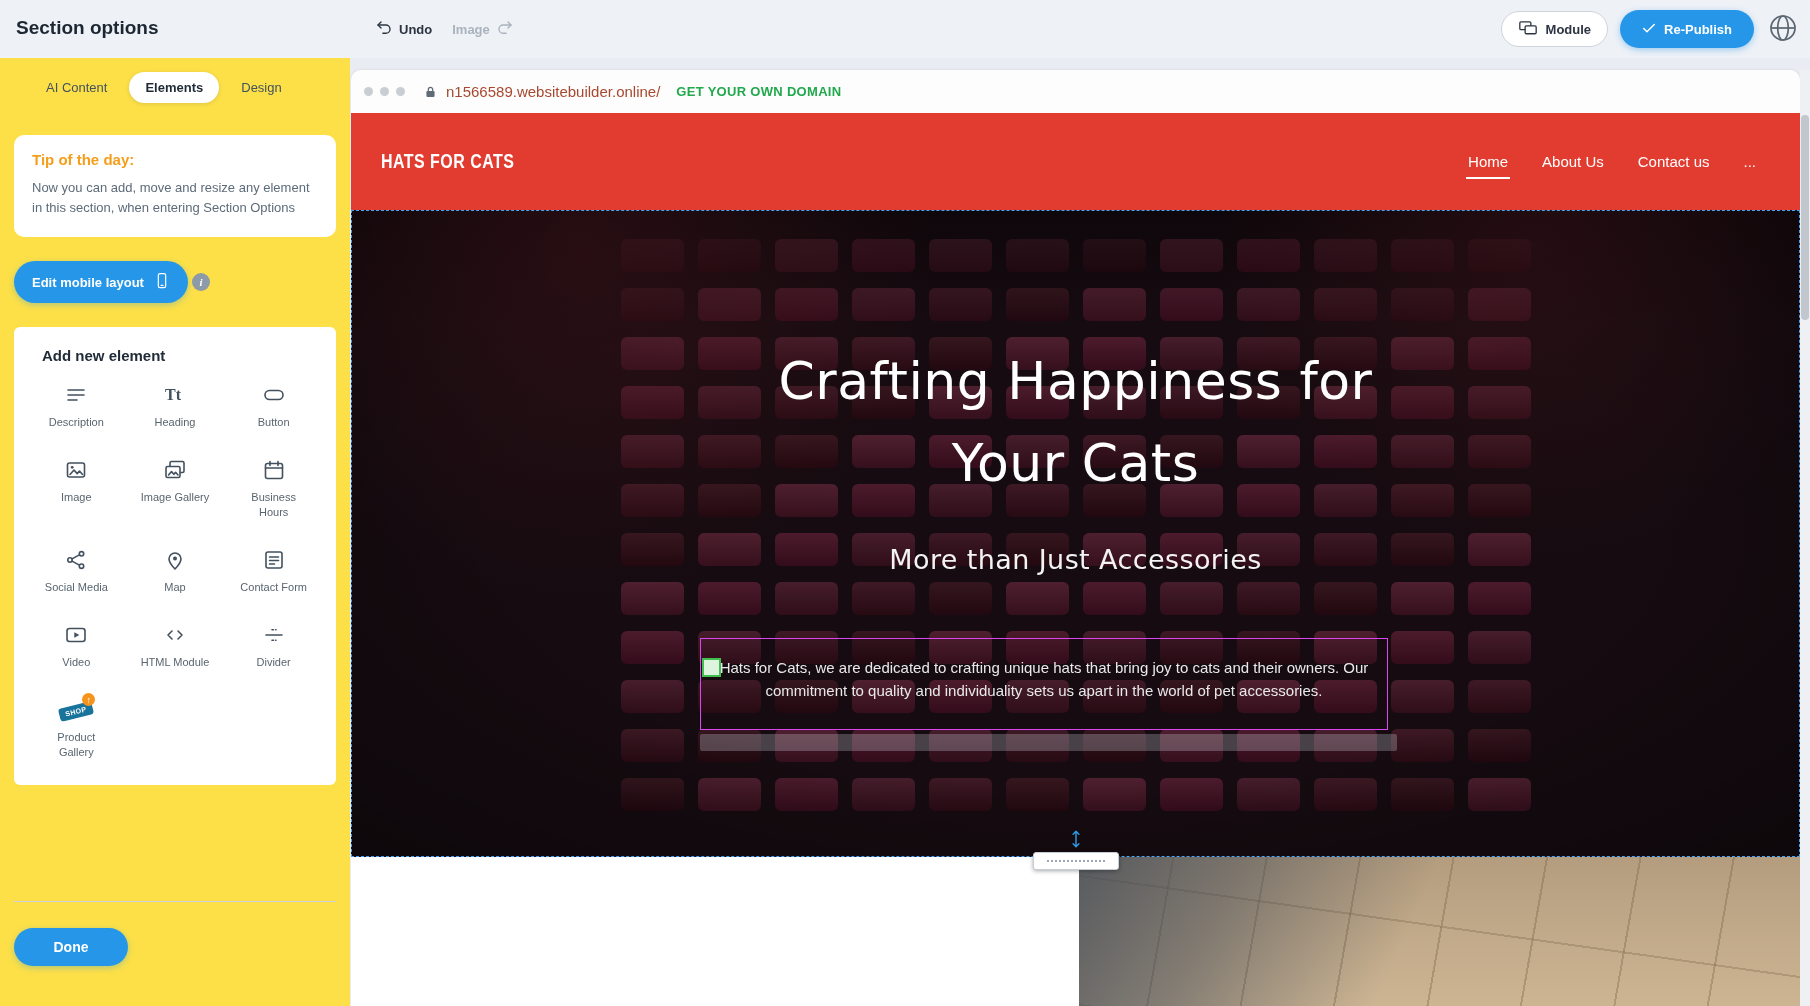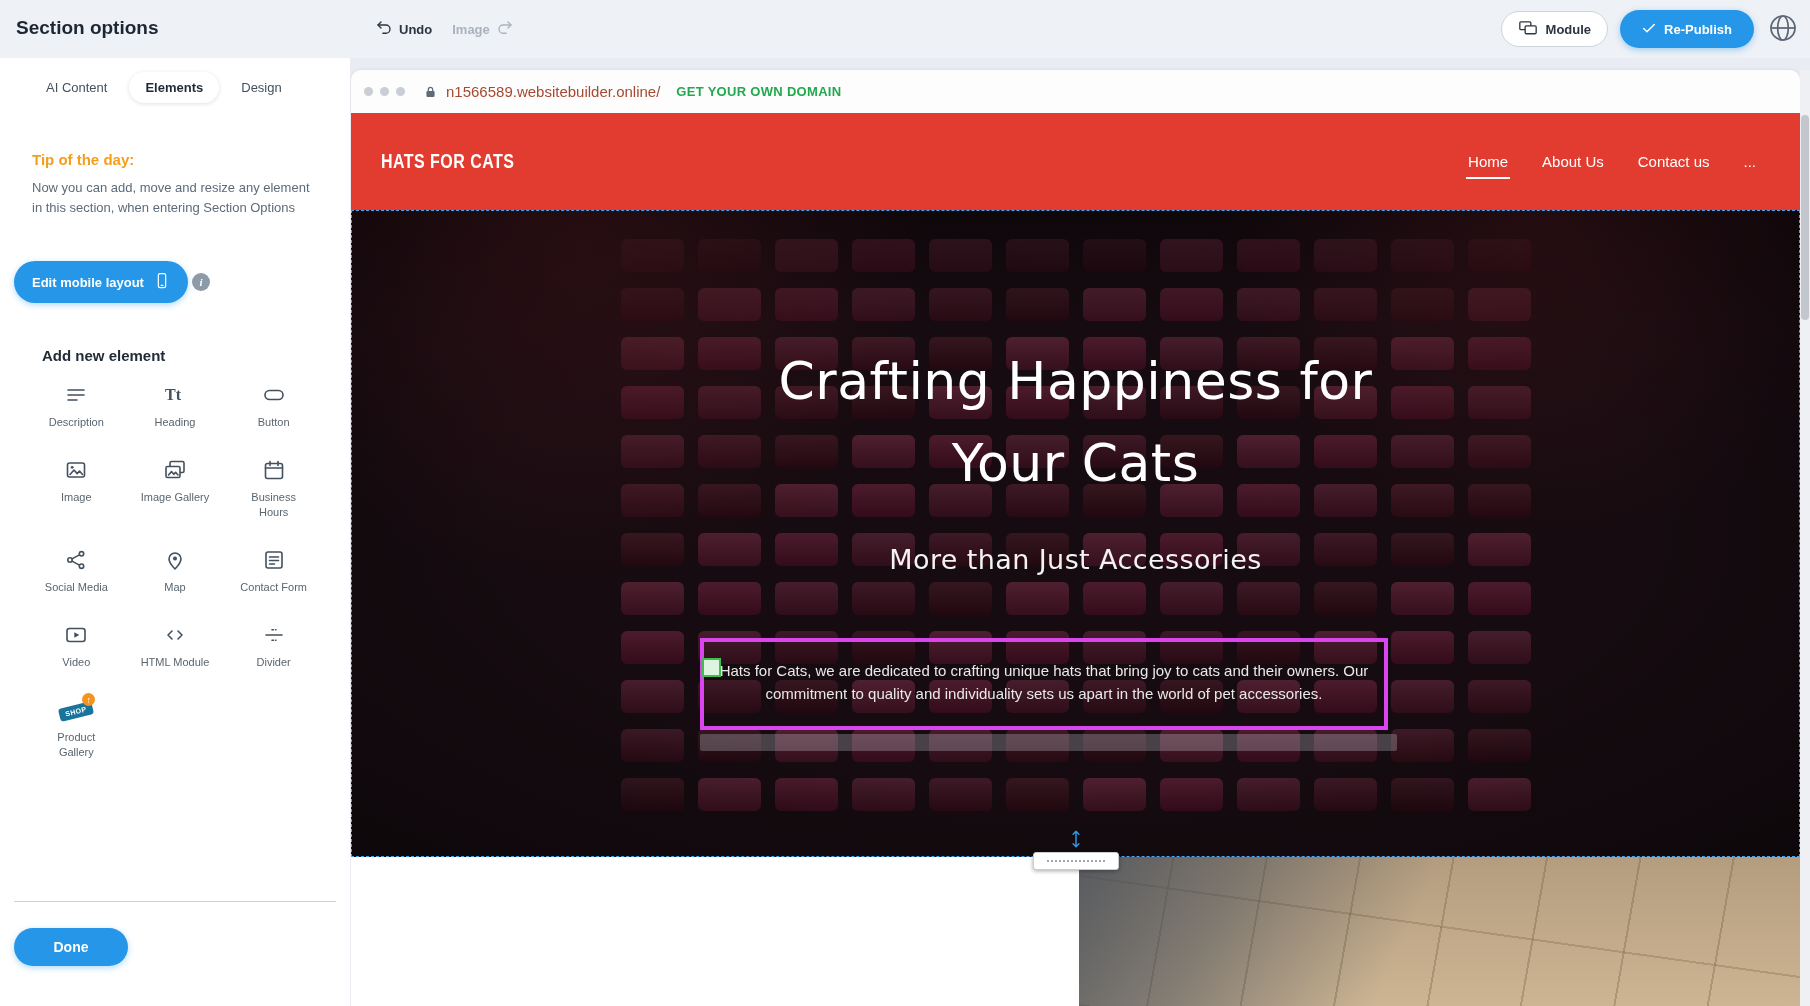--- a/index.html
+++ b/index.html
@@ -11,21 +11,21 @@
   .undoredo { position:absolute; left:375px; top:0; height:58px; display:flex; align-items:center; gap:20px; }
   .undoredo button { display:flex; align-items:center; gap:6px; background:none; border:none; font-size:13px; font-weight:bold; cursor:pointer; font-family:inherit; }
   .undo-btn { color:#2b3440; }
   .redo-btn { color:#aab3bd; }
   .topbar-right { position:absolute; right:10px; top:0; height:58px; display:flex; align-items:center; gap:12px; }
   .btn-preview { display:flex; align-items:center; gap:8px; height:36px; padding:0 16px; background:#fff; border:1px solid #cdd4db; border-radius:18px; font-size:13px; font-weight:bold; color:#2b3440; cursor:pointer; font-family:inherit; }
   .btn-republish { display:flex; align-items:center; gap:8px; height:38px; padding:0 22px; background:#2596e8; border:none; border-radius:19px; font-size:13px; font-weight:bold; color:#fff; cursor:pointer; box-shadow:0 2px 6px rgba(37,150,232,.4); font-family:inherit; }
   .btn-globe { width:34px; height:34px; border:none; background:none; cursor:pointer; padding:0; }
 
   
-  .sidebar { position:absolute; left:0; top:58px; width:350px; height:948px; background:#ffffff; padding:0 14px; }
+  .sidebar { position:absolute; left:0; top:58px; width:350px; height:948px; background:#fde047; padding:0 14px; }
   .tabs { display:flex; align-items:center; gap:6px; margin:14px 0 0 16px; }
   .tab { border:none; background:none; font-size:13px; color:#43525f; padding:8px 16px; border-radius:18px; cursor:pointer; font-family:inherit; }
   .tab.active { background:#fff; color:#1f2a36; font-weight:bold; box-shadow:0 1px 4px rgba(20,40,60,.14); }
   .tip-card { margin-top:32px; background:#fff; border-radius:10px; padding:16px 18px 20px; }
   .tip-title { font-size:15px; font-weight:bold; color:#f59e1b; }
   .tip-body { margin-top:10px; font-size:13px; line-height:1.5; color:#5d6b7a; }
   .mobile-row { margin-top:24px; display:flex; align-items:center; gap:4px; }
   .btn-mobile { display:flex; align-items:center; gap:10px; height:42px; padding:0 18px; background:#2596e8; border:none; border-radius:22px; color:#fff; font-size:13px; font-weight:bold; cursor:pointer; box-shadow:0 2px 6px rgba(37,150,232,.35); font-family:inherit; }
   .info-dot { width:18px; height:18px; border-radius:50%; background:#8d9aa8; color:#fff; font-size:11px; font-weight:bold; display:flex; align-items:center; justify-content:center; cursor:pointer; font-family:"Liberation Serif", serif; font-style:italic; }
   .elements-card { margin-top:24px; background:#fff; border-radius:6px; padding:20px 14px 26px; }
@@ -65,21 +65,21 @@
   .tile { border-radius:6px; background-image:linear-gradient(180deg, rgba(255,255,255,.05), rgba(0,0,0,.22)); }
   .hero-overlay { position:absolute; inset:0; pointer-events:none;
     background:
       radial-gradient(circle at 16% 6%, rgba(70,22,28,.45), transparent 26%),
       radial-gradient(circle at 82% 5%, rgba(70,22,28,.4), transparent 24%),
       linear-gradient(180deg, rgba(10,4,7,.5) 0%, rgba(10,4,7,0) 18%),
       radial-gradient(ellipse at center, rgba(0,0,0,0) 55%, rgba(0,0,0,.35) 100%); }
   .hero-heading { position:absolute; left:0; right:0; top:129px; text-align:center; color:#fff; font-family:"DejaVu Sans", sans-serif; font-size:52px; font-weight:500; line-height:82px; letter-spacing:.5px; }
   .hero-heading span { display:inline-block; max-width:660px; }
   .hero-sub { position:absolute; left:0; right:0; top:332px; text-align:center; color:#f3f3f4; font-family:"DejaVu Sans", sans-serif; font-size:27px; font-weight:400; letter-spacing:.4px; line-height:34px; }
-  .hero-paragraph { position:absolute; left:348px; top:427px; width:688px; height:92px; border:4px solid #d946ef; color:#e9e9ea; font-size:15px; line-height:23px; text-align:center; padding:17px 6px 0; }
+  .hero-paragraph { position:absolute; left:348px; top:427px; width:688px; height:92px; border:1px solid #d946ef; color:#e9e9ea; font-size:15px; line-height:23px; text-align:center; padding:17px 6px 0; }
   .green-handle { position:absolute; left:350px; top:447px; width:19px; height:19px; background:#ddf4df; border:2px solid #3fbf4e; }
   .ghost-bar { position:absolute; left:348px; top:523px; width:697px; height:17px; background:rgba(206,212,218,.28); border-radius:2px; }
   .resize-widget { position:absolute; left:50%; bottom:-14px; transform:translateX(-50%); display:flex; flex-direction:column; align-items:center; cursor:ns-resize; z-index:5; }
   .resize-pill { width:86px; height:18px; background:#fff; border:1px solid #c6cdd4; border-radius:3px; box-shadow:0 1px 4px rgba(0,0,0,.35); display:flex; align-items:center; justify-content:center; }
   .resize-pill i { display:block; width:58px; border-top:2px dotted #9aa6b1; }
 
   
   .below { position:absolute; left:0; top:744px; width:1449px; height:149px; background:#fff; }
   .photo { position:absolute; left:728px; top:0; width:721px; height:149px;
     background:

